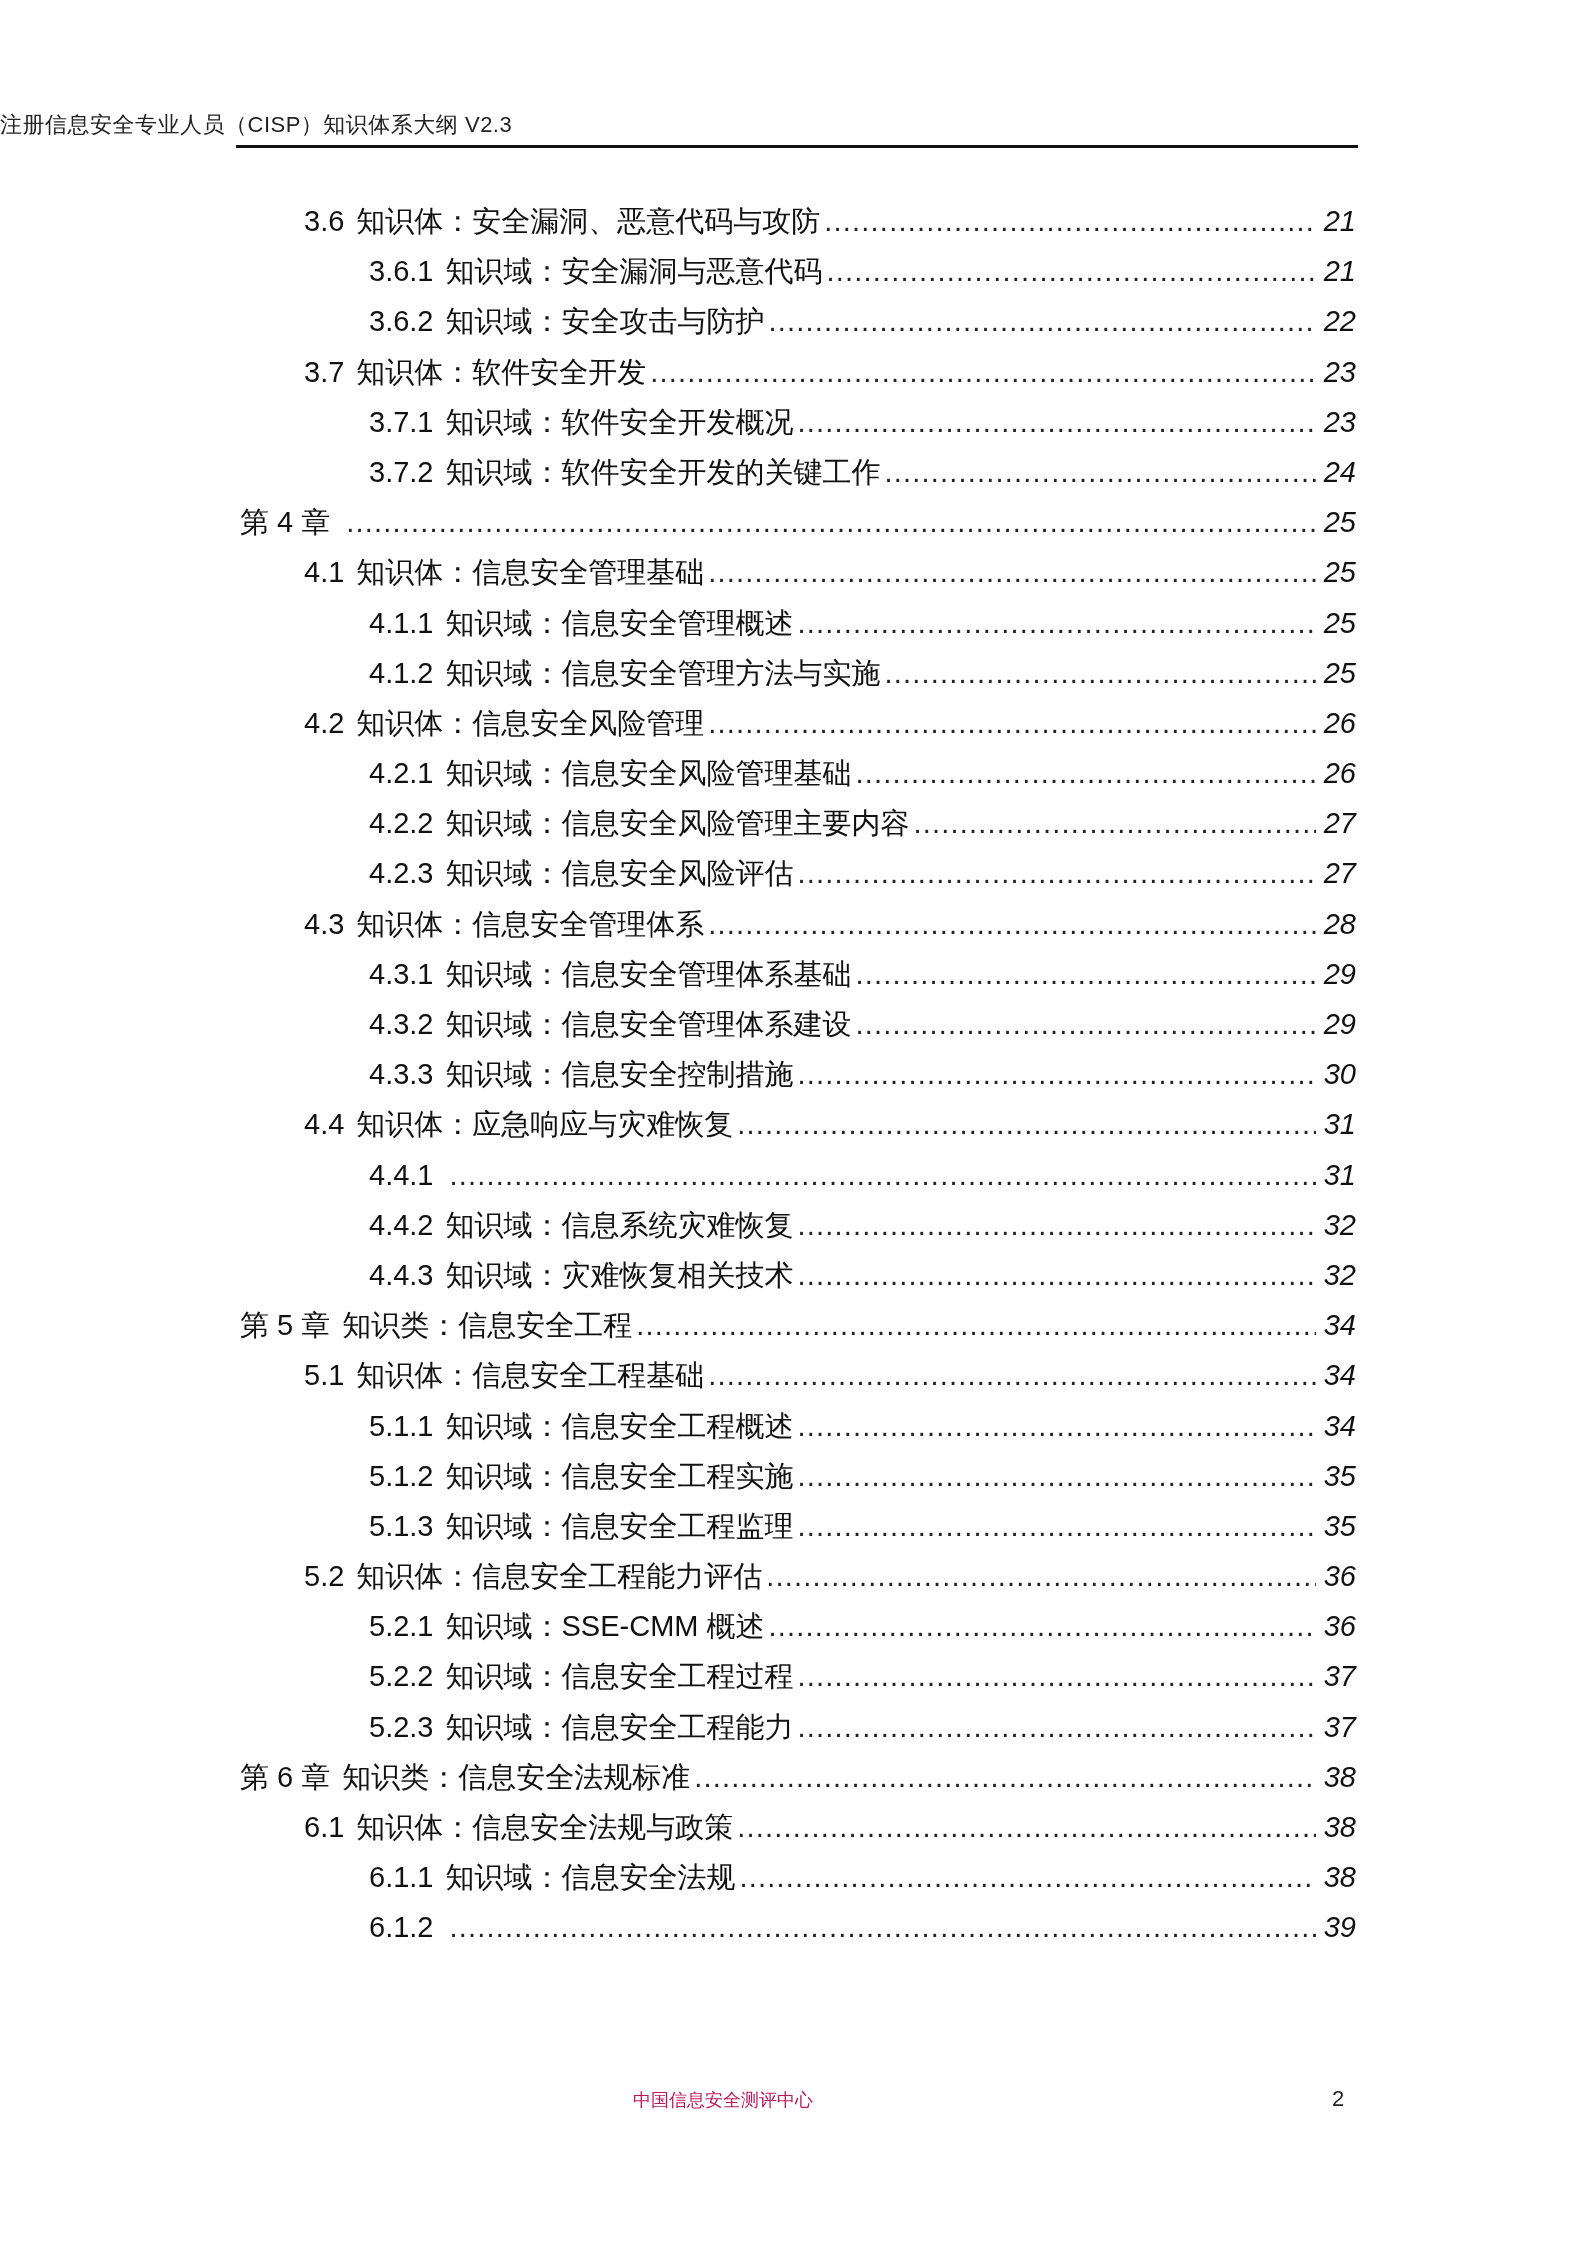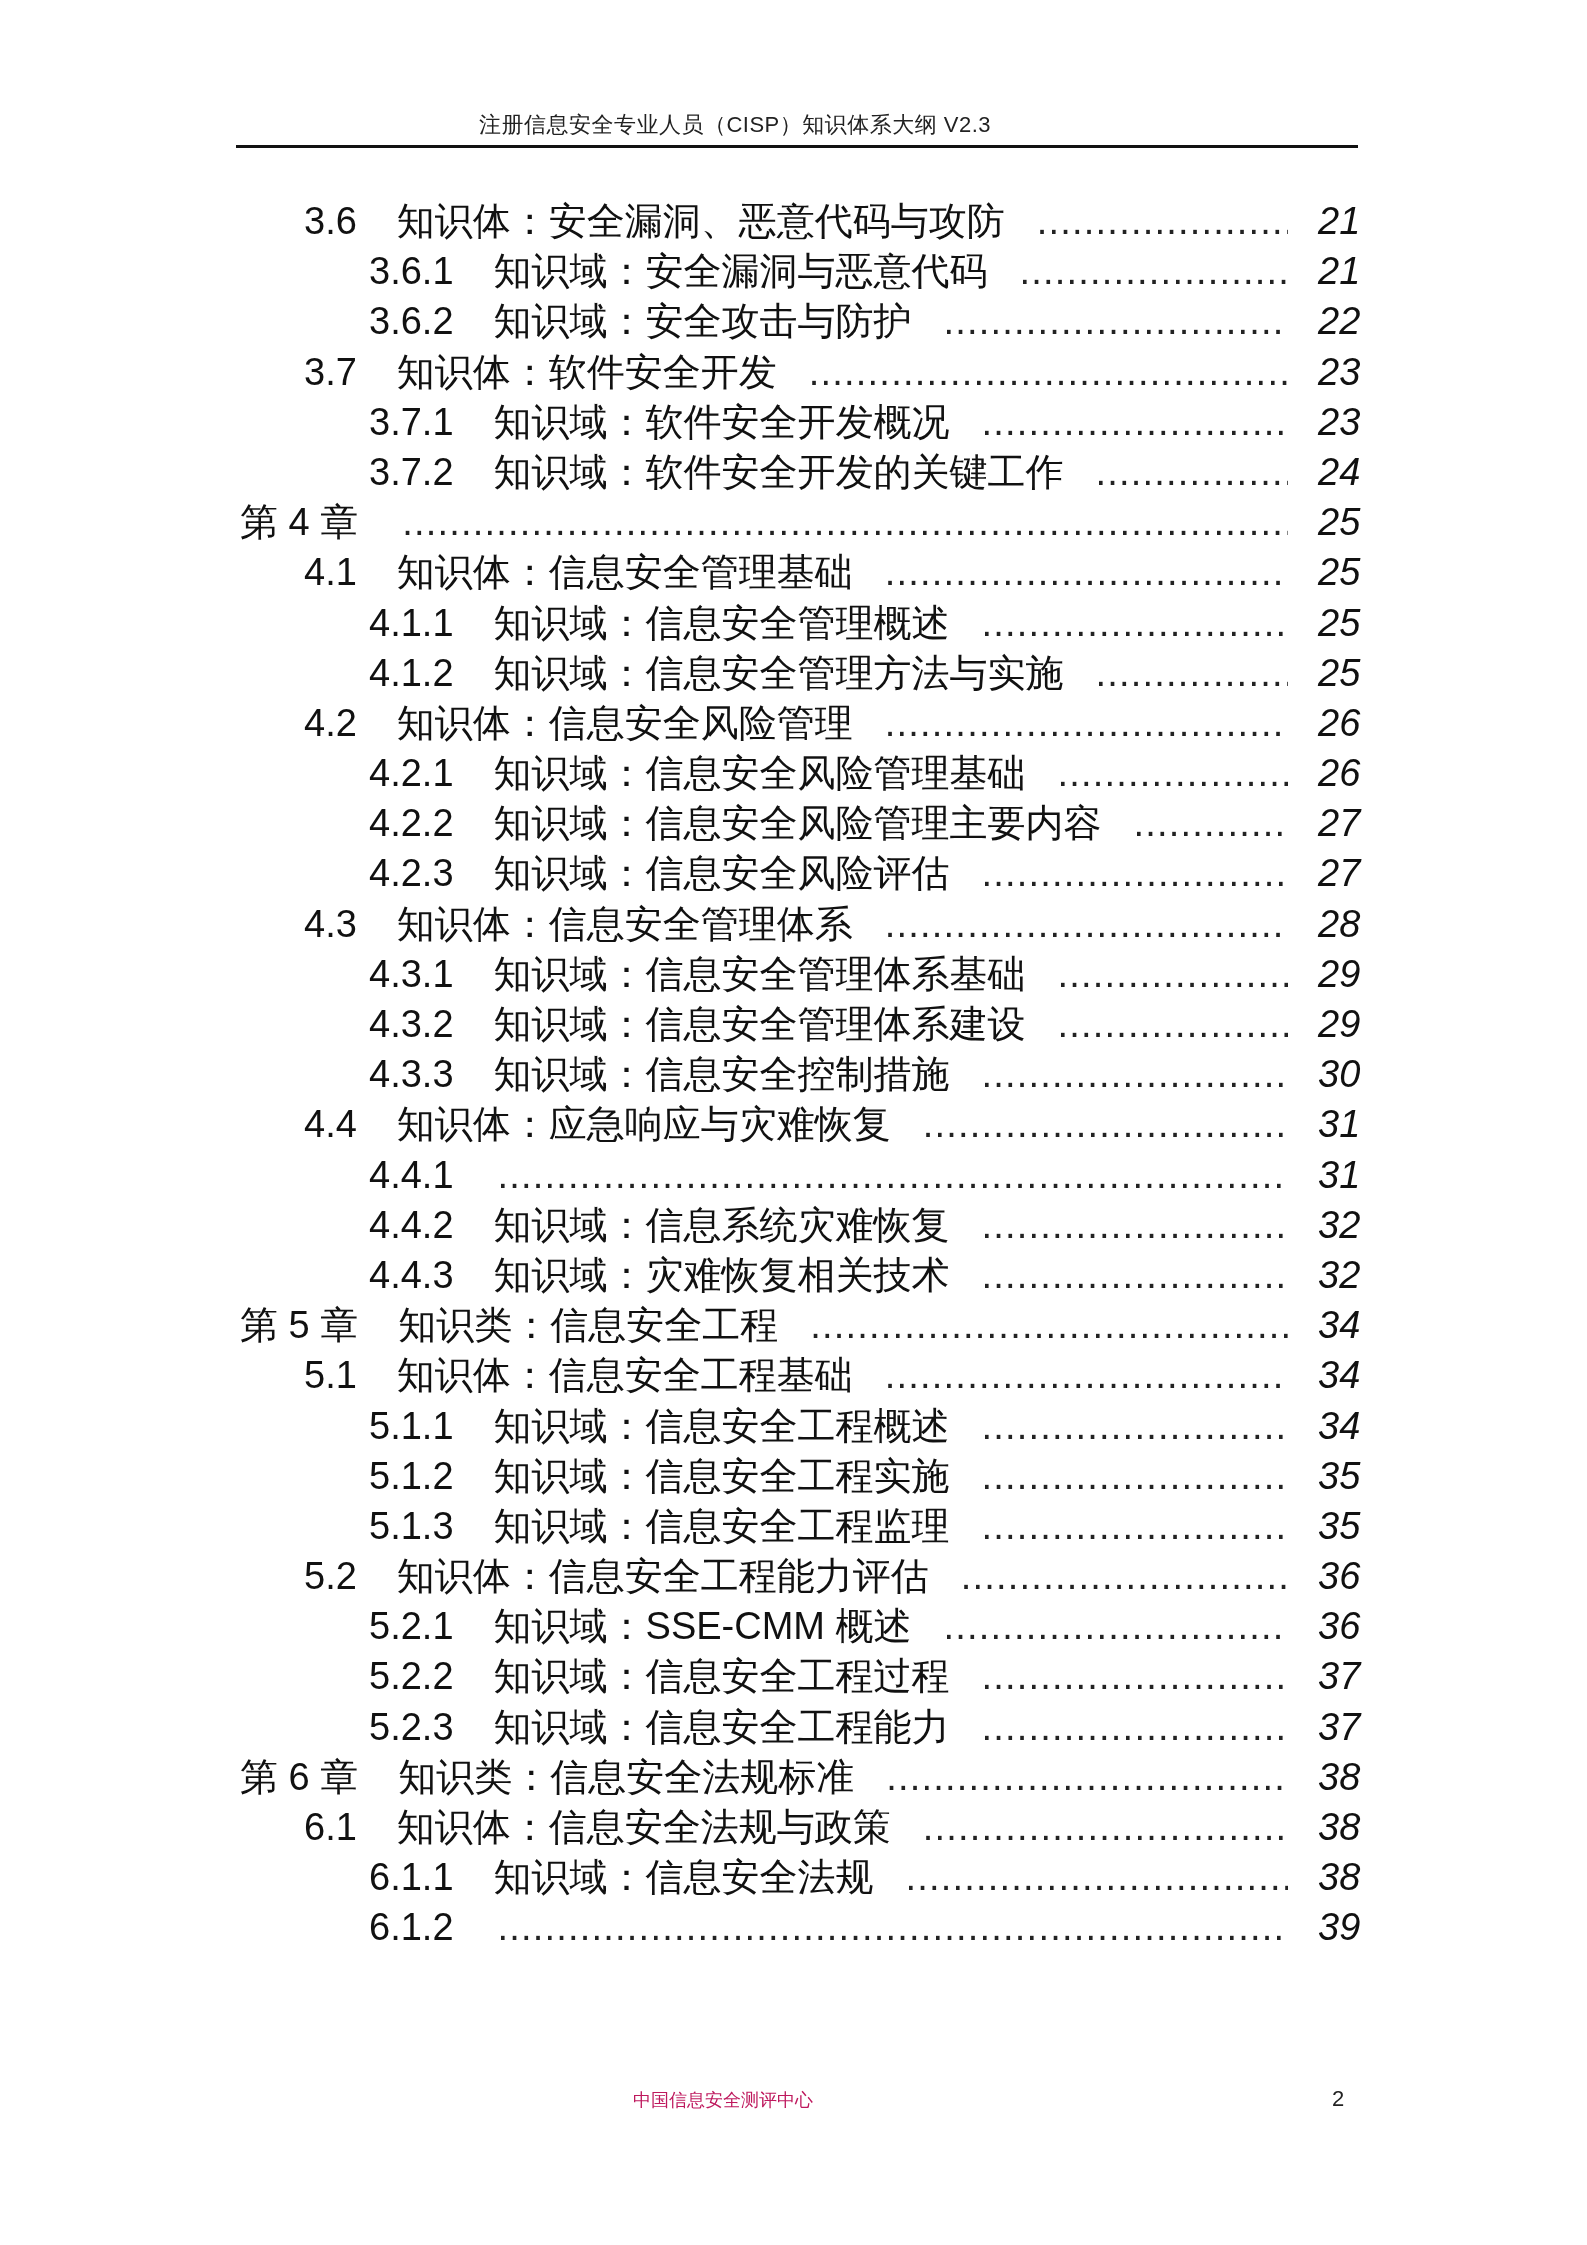--- a/index.html
+++ b/index.html
@@ -1,22 +1,22 @@
 <!DOCTYPE html>
 <html><head>
 <meta charset="utf-8">
 <style>
   html, body { margin:0; padding:0; background:#ffffff; }
   body { width:1587px; height:2245px; position:relative; overflow:hidden;
          font-family:"Liberation Sans","DejaVu Sans",sans-serif; color:#111; }
-  .header-title { position:absolute; top:110px; left:0; width:1470px; text-align:center;
+  .header-title { position:absolute; top:110px; left:0; width:1470px; text-align:left;
                   font-size:22px; color:#222; letter-spacing:0.5px; }
   .header-rule { position:absolute; top:145px; left:236px; width:1122px; height:3px; background:#111; }
   .toc { position:absolute; top:196px; left:236px; width:1120px; }
-  .toc-row { display:flex; align-items:baseline; height:50.2px; font-size:38px; line-height:50px; white-space:nowrap;gap:28px; }
+  .toc-row { display:flex; align-items:baseline; height:50.2px; font-size:29px; line-height:50px; white-space:nowrap; }
   .toc-row.lvl0 { padding-left:4px; }
   .toc-row.lvl1 { padding-left:68px; }
   .toc-row.lvl2 { padding-left:133px; }
   .num { margin-right:12px; }
   .lvl0 .num { letter-spacing:0; }
   .title { flex:0 0 auto;text-align:center; }
   .leader { flex:1 1 auto; overflow:hidden; margin:0 2px 0 4px; color:#222; letter-spacing:1.2px; }
   .leader::before { content:"......................................................................................................................................................................................................................................................"; }
   .page { flex:0 0 auto; width:38px; text-align:right;font-style:italic; }
   .footer-org { position:absolute; top:2088px; left:633px; font-size:18px; color:#be185d; }

